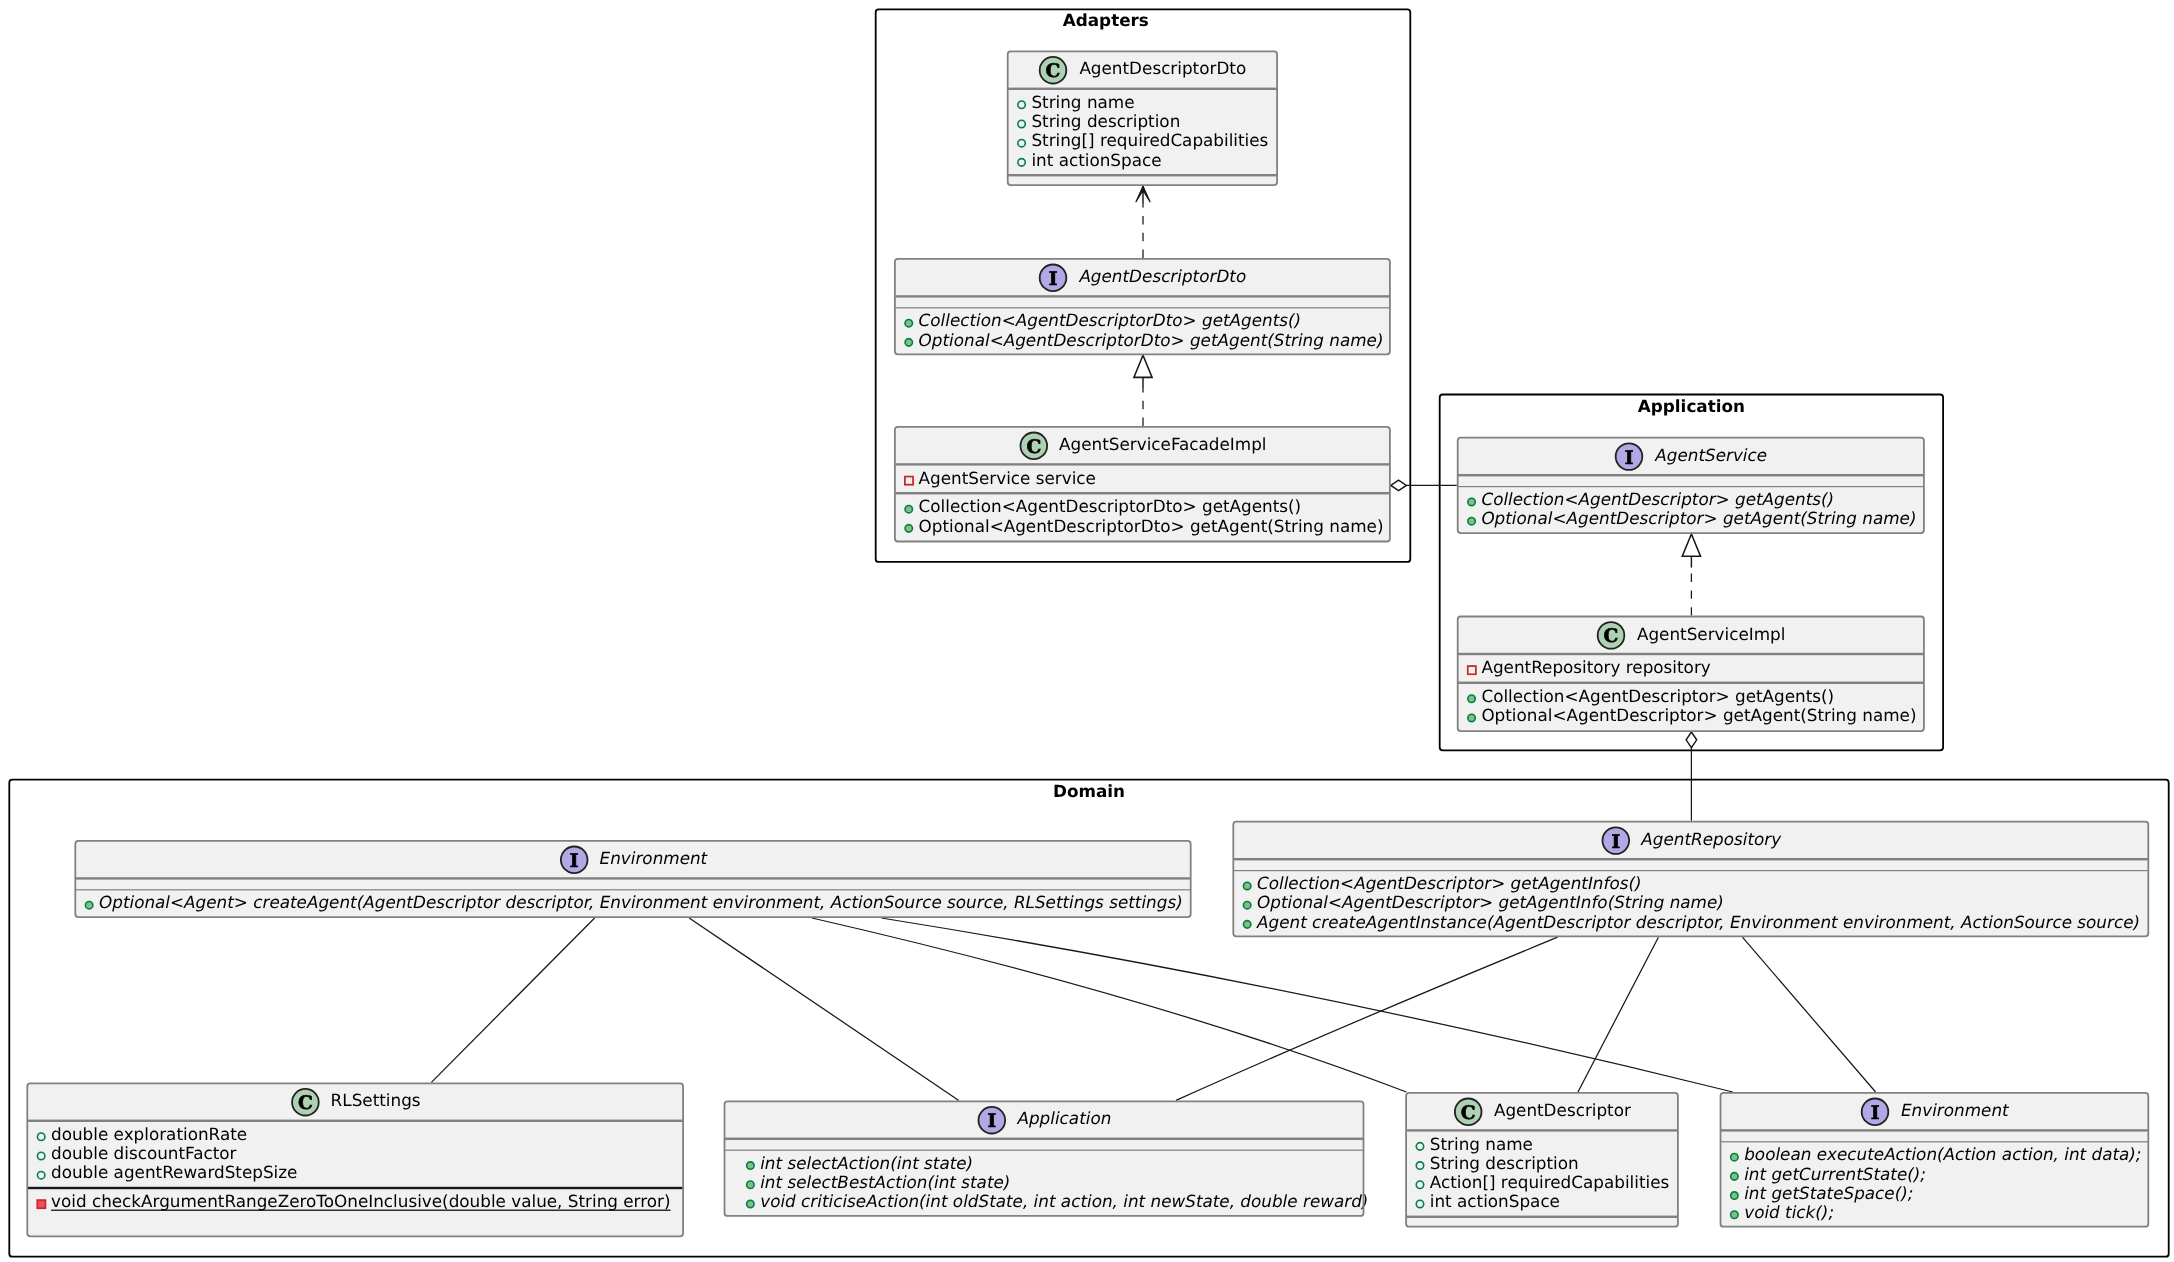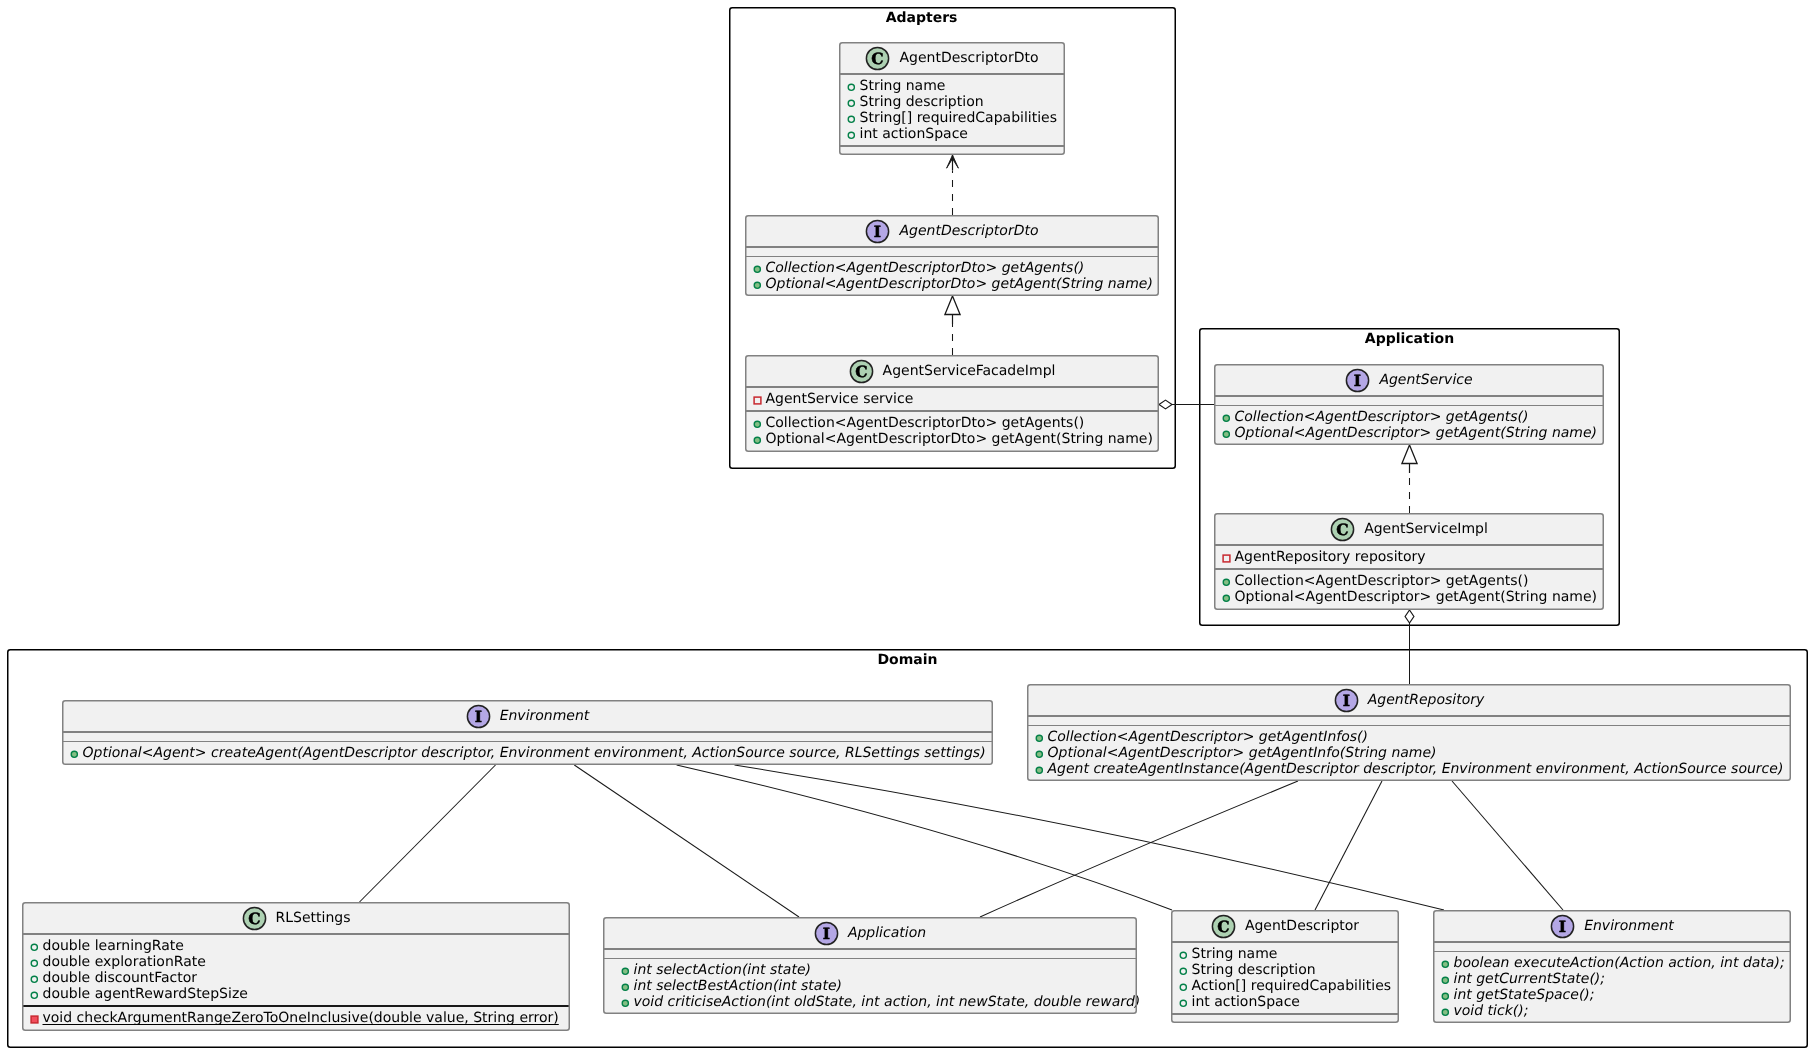--- a/index.html
+++ b/index.html
@@ -254,23 +254,20 @@
           <span class="ico"><svg width="25" height="25" viewBox="0 0 25 25">
               <circle cx="12.5" cy="12.5" r="11.1" fill="#ADD1B2" stroke="#222222" stroke-width="1.5"></circle>
               <text x="12.5" y="12.9" text-anchor="middle" dominant-baseline="central" font-family="DejaVu Serif, serif" font-size="15.5" font-weight="bold" font-style="normal" fill="#000000" stroke="#000000" stroke-width="0.55">C</text>
             </svg></span>
           <span class="nm">RLSettings</span>
         </div>
         <div class="divider"></div>
         <div class="sec" style="padding: 3.25px 0px;">
           <div class="row"><span class="mk"><svg width="9" height="9" viewBox="0 0 9 9">
                 <circle cx="4.3" cy="4.3" r="3.1" fill="none" stroke="#038048" stroke-width="1.35"></circle>
-              </svg></span><span class="txt ">double learningRate</span></div>
-          <div class="row"><span class="mk"><svg width="9" height="9" viewBox="0 0 9 9">
-                <circle cx="4.3" cy="4.3" r="3.1" fill="none" stroke="#038048" stroke-width="1.35"></circle>
               </svg></span><span class="txt ">double explorationRate</span></div>
           <div class="row"><span class="mk"><svg width="9" height="9" viewBox="0 0 9 9">
                 <circle cx="4.3" cy="4.3" r="3.1" fill="none" stroke="#038048" stroke-width="1.35"></circle>
               </svg></span><span class="txt ">double discountFactor</span></div>
           <div class="row"><span class="mk"><svg width="9" height="9" viewBox="0 0 9 9">
                 <circle cx="4.3" cy="4.3" r="3.1" fill="none" stroke="#038048" stroke-width="1.35"></circle>
               </svg></span><span class="txt ">double agentRewardStepSize</span></div>
         </div>
         <div class="divider dark"></div>
         <div class="sec" style="padding: 3.25px 0px;">

